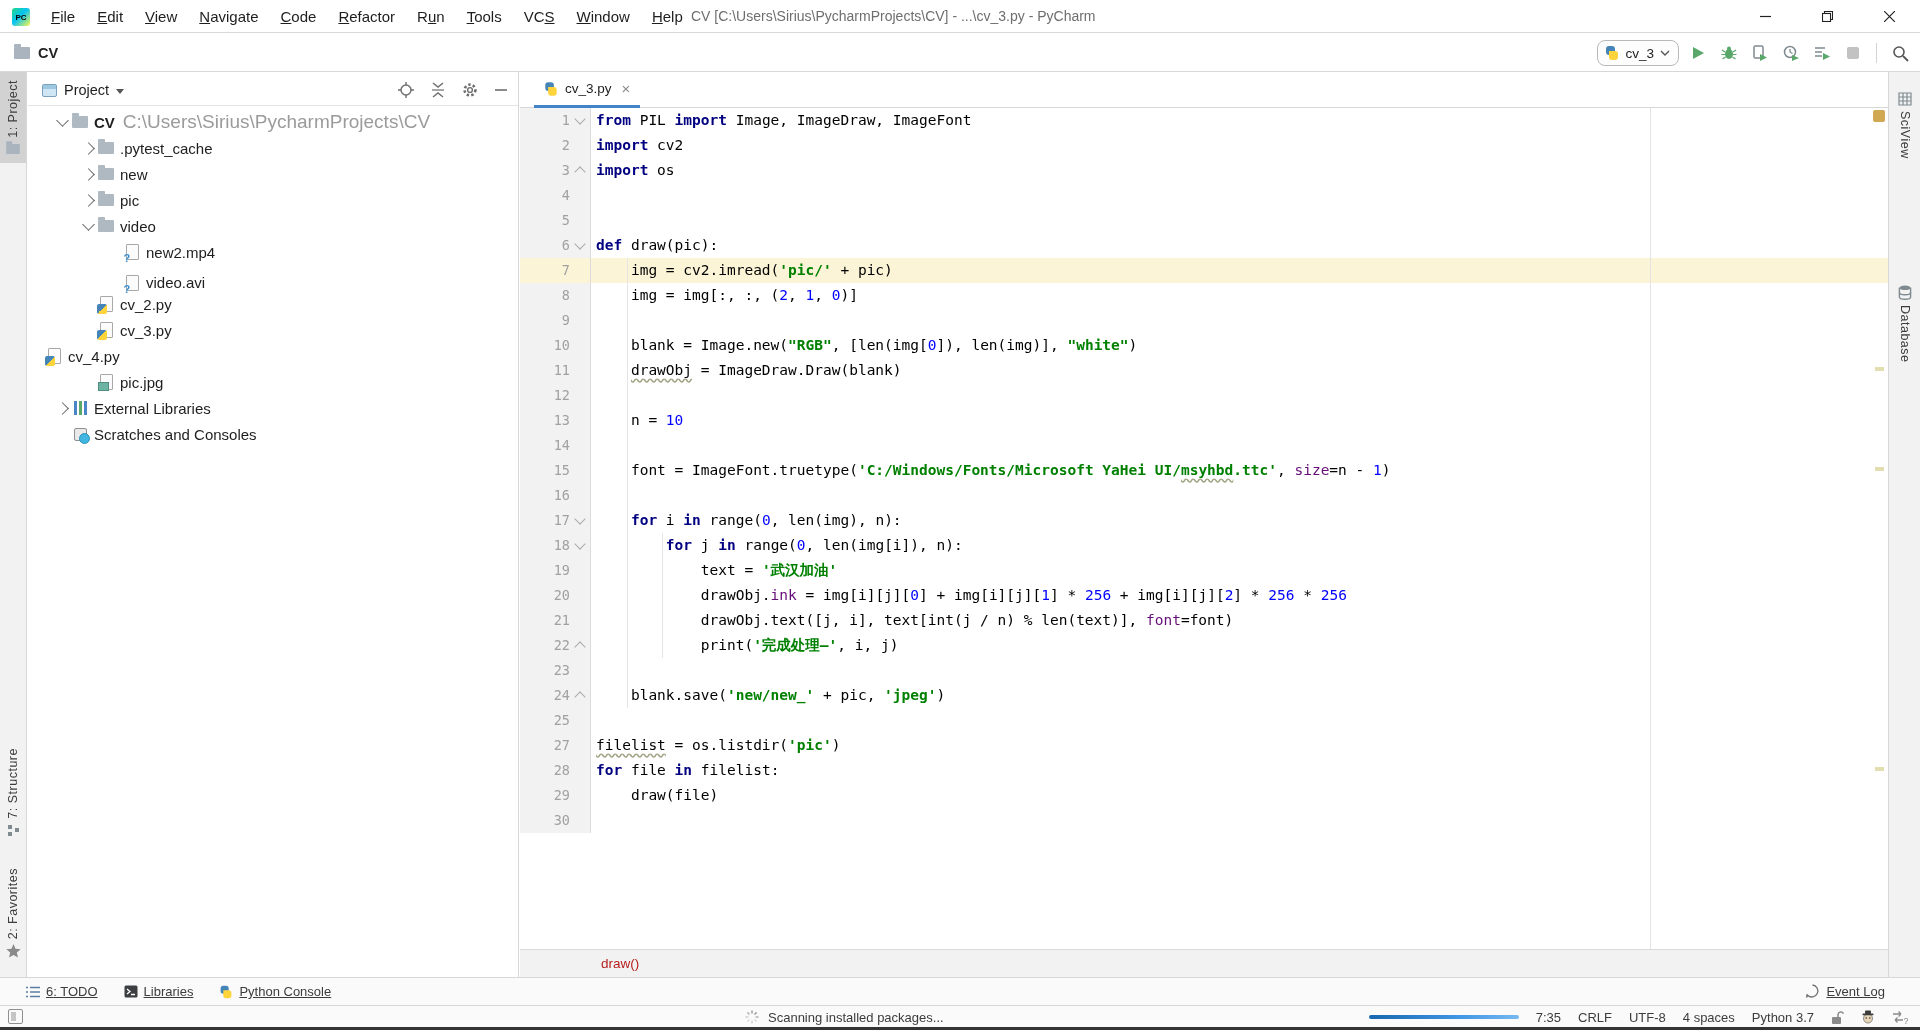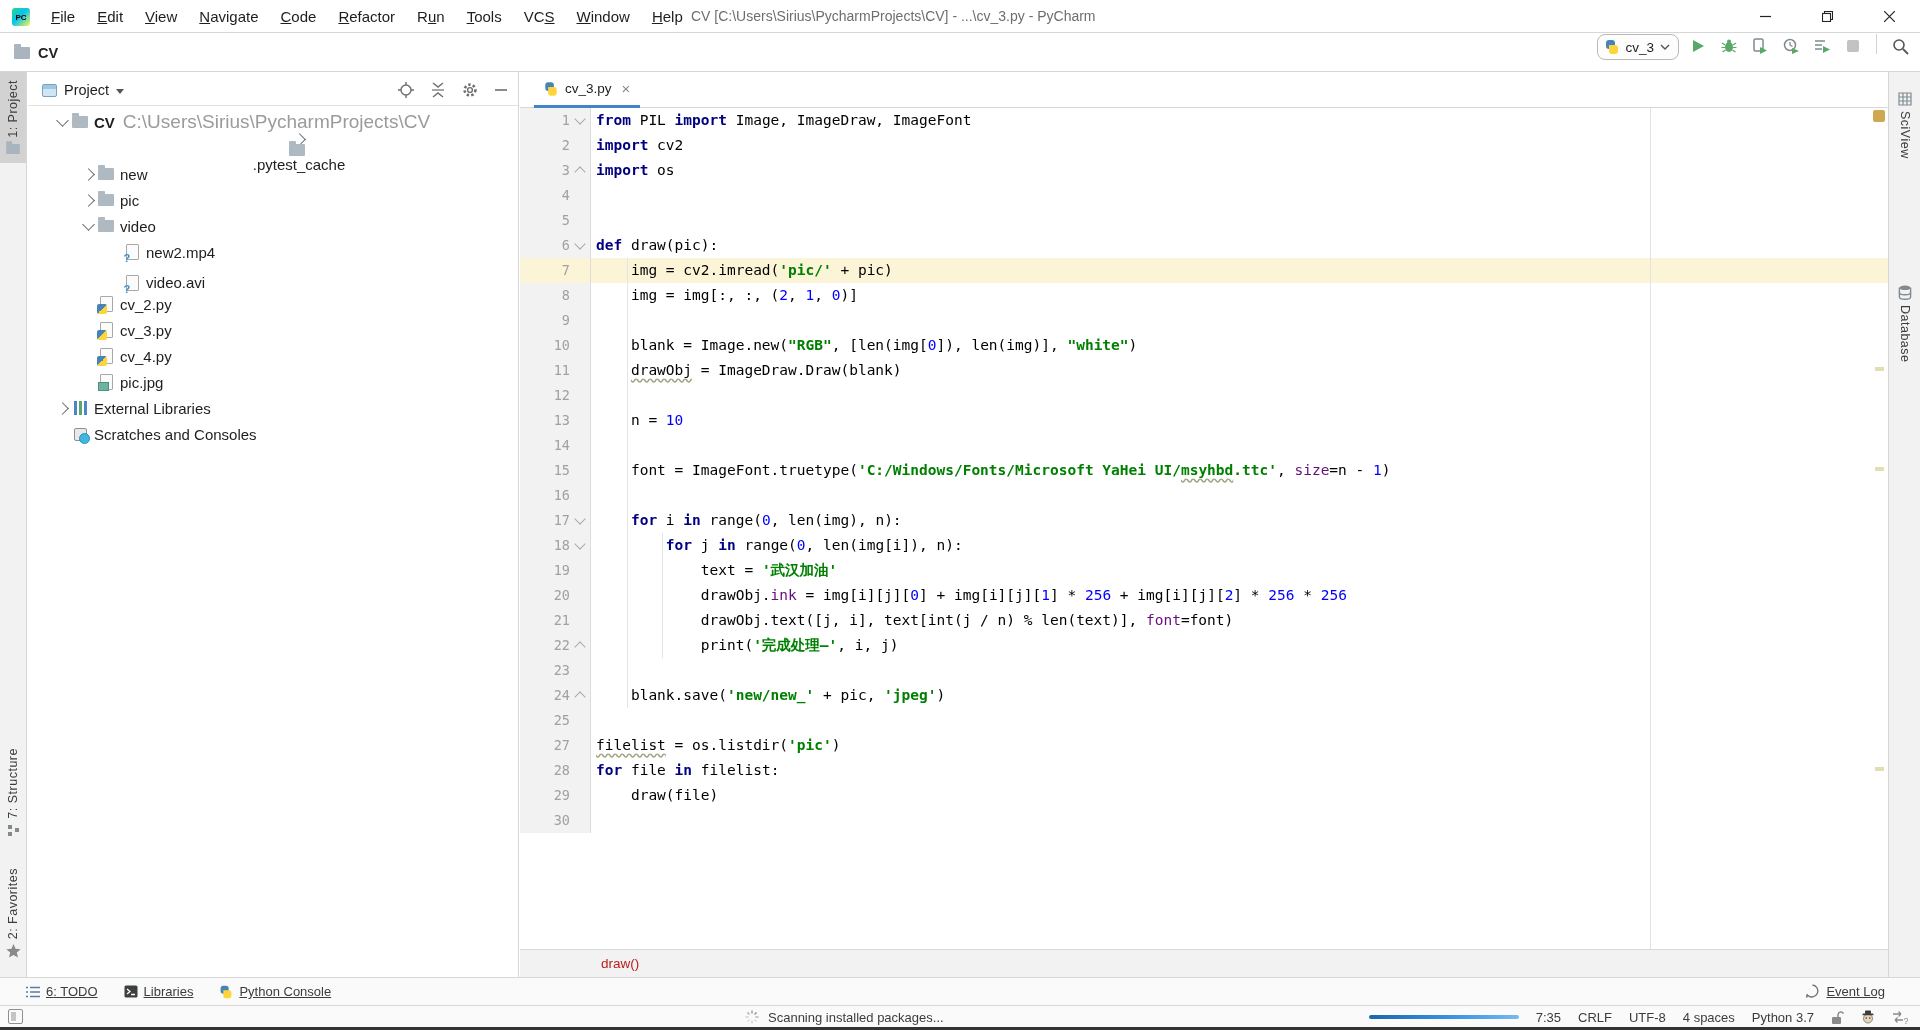--- a/index.html
+++ b/index.html
@@ -24,21 +24,21 @@
   .winbtn svg { display:block; }
 
   
   #toolbar { position:absolute; left:0; top:34px; width:1920px; height:38px;
              background:#ffffff; border-bottom:1px solid #d7d7d7; }
   #tb-crumb { position:absolute; left:14px; top:0; height:38px; display:flex; align-items:center; gap:8px; }
   #tb-crumb .lbl { font-size:14.5px; font-weight:bold; color:#222; }
   .mini-folder { width:16px; height:12px; background:#a9b4be; border-radius:1px; position:relative; display:inline-block; }
   .mini-folder::before { content:""; position:absolute; left:0; top:-3px; width:7px; height:3px;
                          background:#a9b4be; border-radius:1px 1px 0 0; }
-  #run-group { position:absolute; right:8px; top:0; height:38px; display:flex; gap:7px; }
+  #run-group { position:absolute; right:8px; top:0; height:38px; display:flex; align-items:center; gap:7px; }
   #run-combo { display:flex; align-items:center; gap:6px; height:26px; padding:0 8px 0 7px;
                border:1px solid #b9b9b9; border-radius:8px; background:#fdfdfd; }
   #run-combo .lbl { font-size:13.5px; color:#1e1e1e; }
   .pylogo { position:relative; width:14px; height:14px; display:inline-block; }
   .pylogo::before { content:""; position:absolute; left:1px; top:0; width:9px; height:9px;
                     background:#4584b6; border-radius:3px 3px 0 3px; }
   .pylogo::after  { content:""; position:absolute; right:1px; bottom:0; width:9px; height:9px;
                     background:#ffd43b; border-radius:0 3px 3px 3px; }
   .tbicon { width:24px; height:24px; display:flex; align-items:center; justify-content:center; }
   .tb-sep { width:1px; height:20px; background:#d4d4d4; margin:0 4px; }
@@ -326,21 +326,21 @@
           <div class="trow" style="padding-left: 26px;">
             <span class="chevslot">
               <span class="chev expanded"></span>
             </span>
             <span class="ticon">
               <span class="i-folder"></span>
             </span>
             <span class="lbl bold">CV</span>
             <span class="path">C:\Users\Sirius\PycharmProjects\CV</span>
           </div>
-          <div class="trow" style="padding-left: 52px; flex-direction: column;">
+          <div class="trow" style="padding-left: 52px;">
             <span class="chevslot">
               <span class="chev collapsed"></span>
             </span>
             <span class="ticon">
               <span class="i-folder"></span>
             </span>
             <span class="lbl">.pytest_cache</span>
           </div>
           <div class="trow" style="padding-left: 52px;">
             <span class="chevslot">
@@ -398,21 +398,21 @@
           </div>
           <div class="trow" style="padding-left: 52px;">
             <span class="chevslot">
               <span class="chev none"></span>
             </span>
             <span class="ticon">
               <span class="i-page py"></span>
             </span>
             <span class="lbl">cv_3.py</span>
           </div>
-          <div class="trow" style="padding-left: 52px;">
+          <div class="trow" style="">
             <span class="chevslot">
               <span class="chev none"></span>
             </span>
             <span class="ticon">
               <span class="i-page py"></span>
             </span>
             <span class="lbl">cv_4.py</span>
           </div>
           <div class="trow" style="padding-left: 52px;">
             <span class="chevslot">

